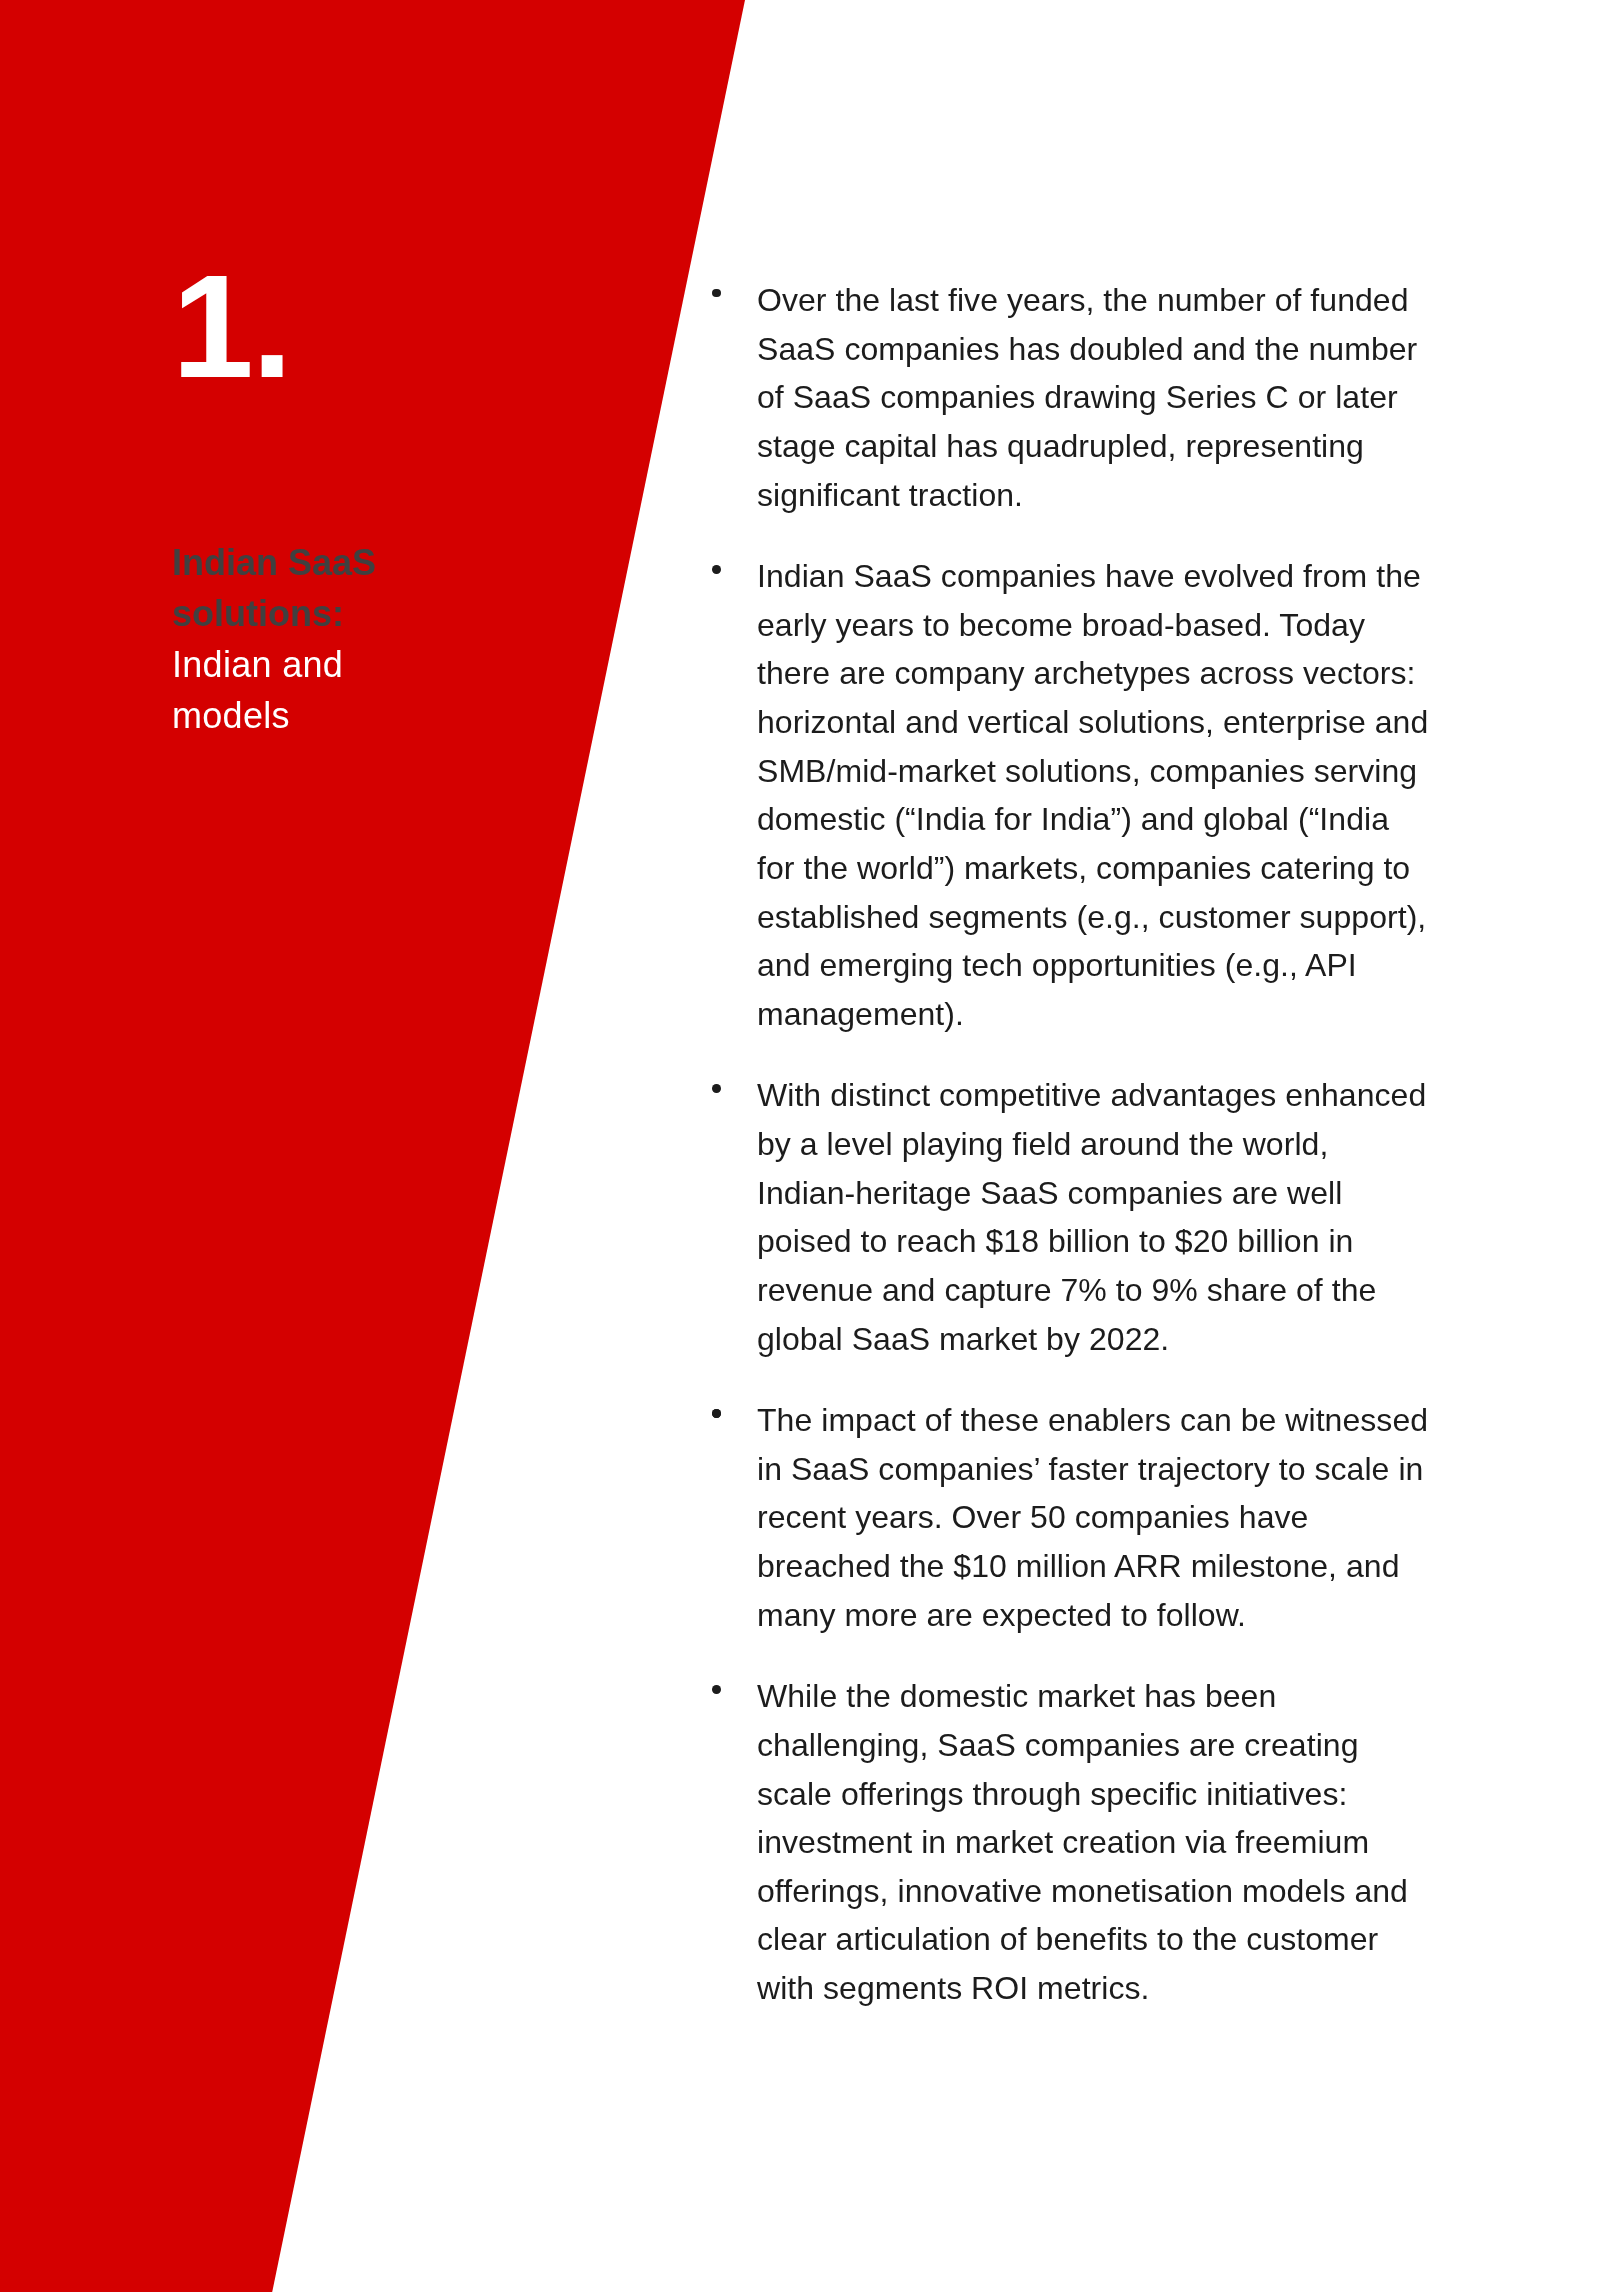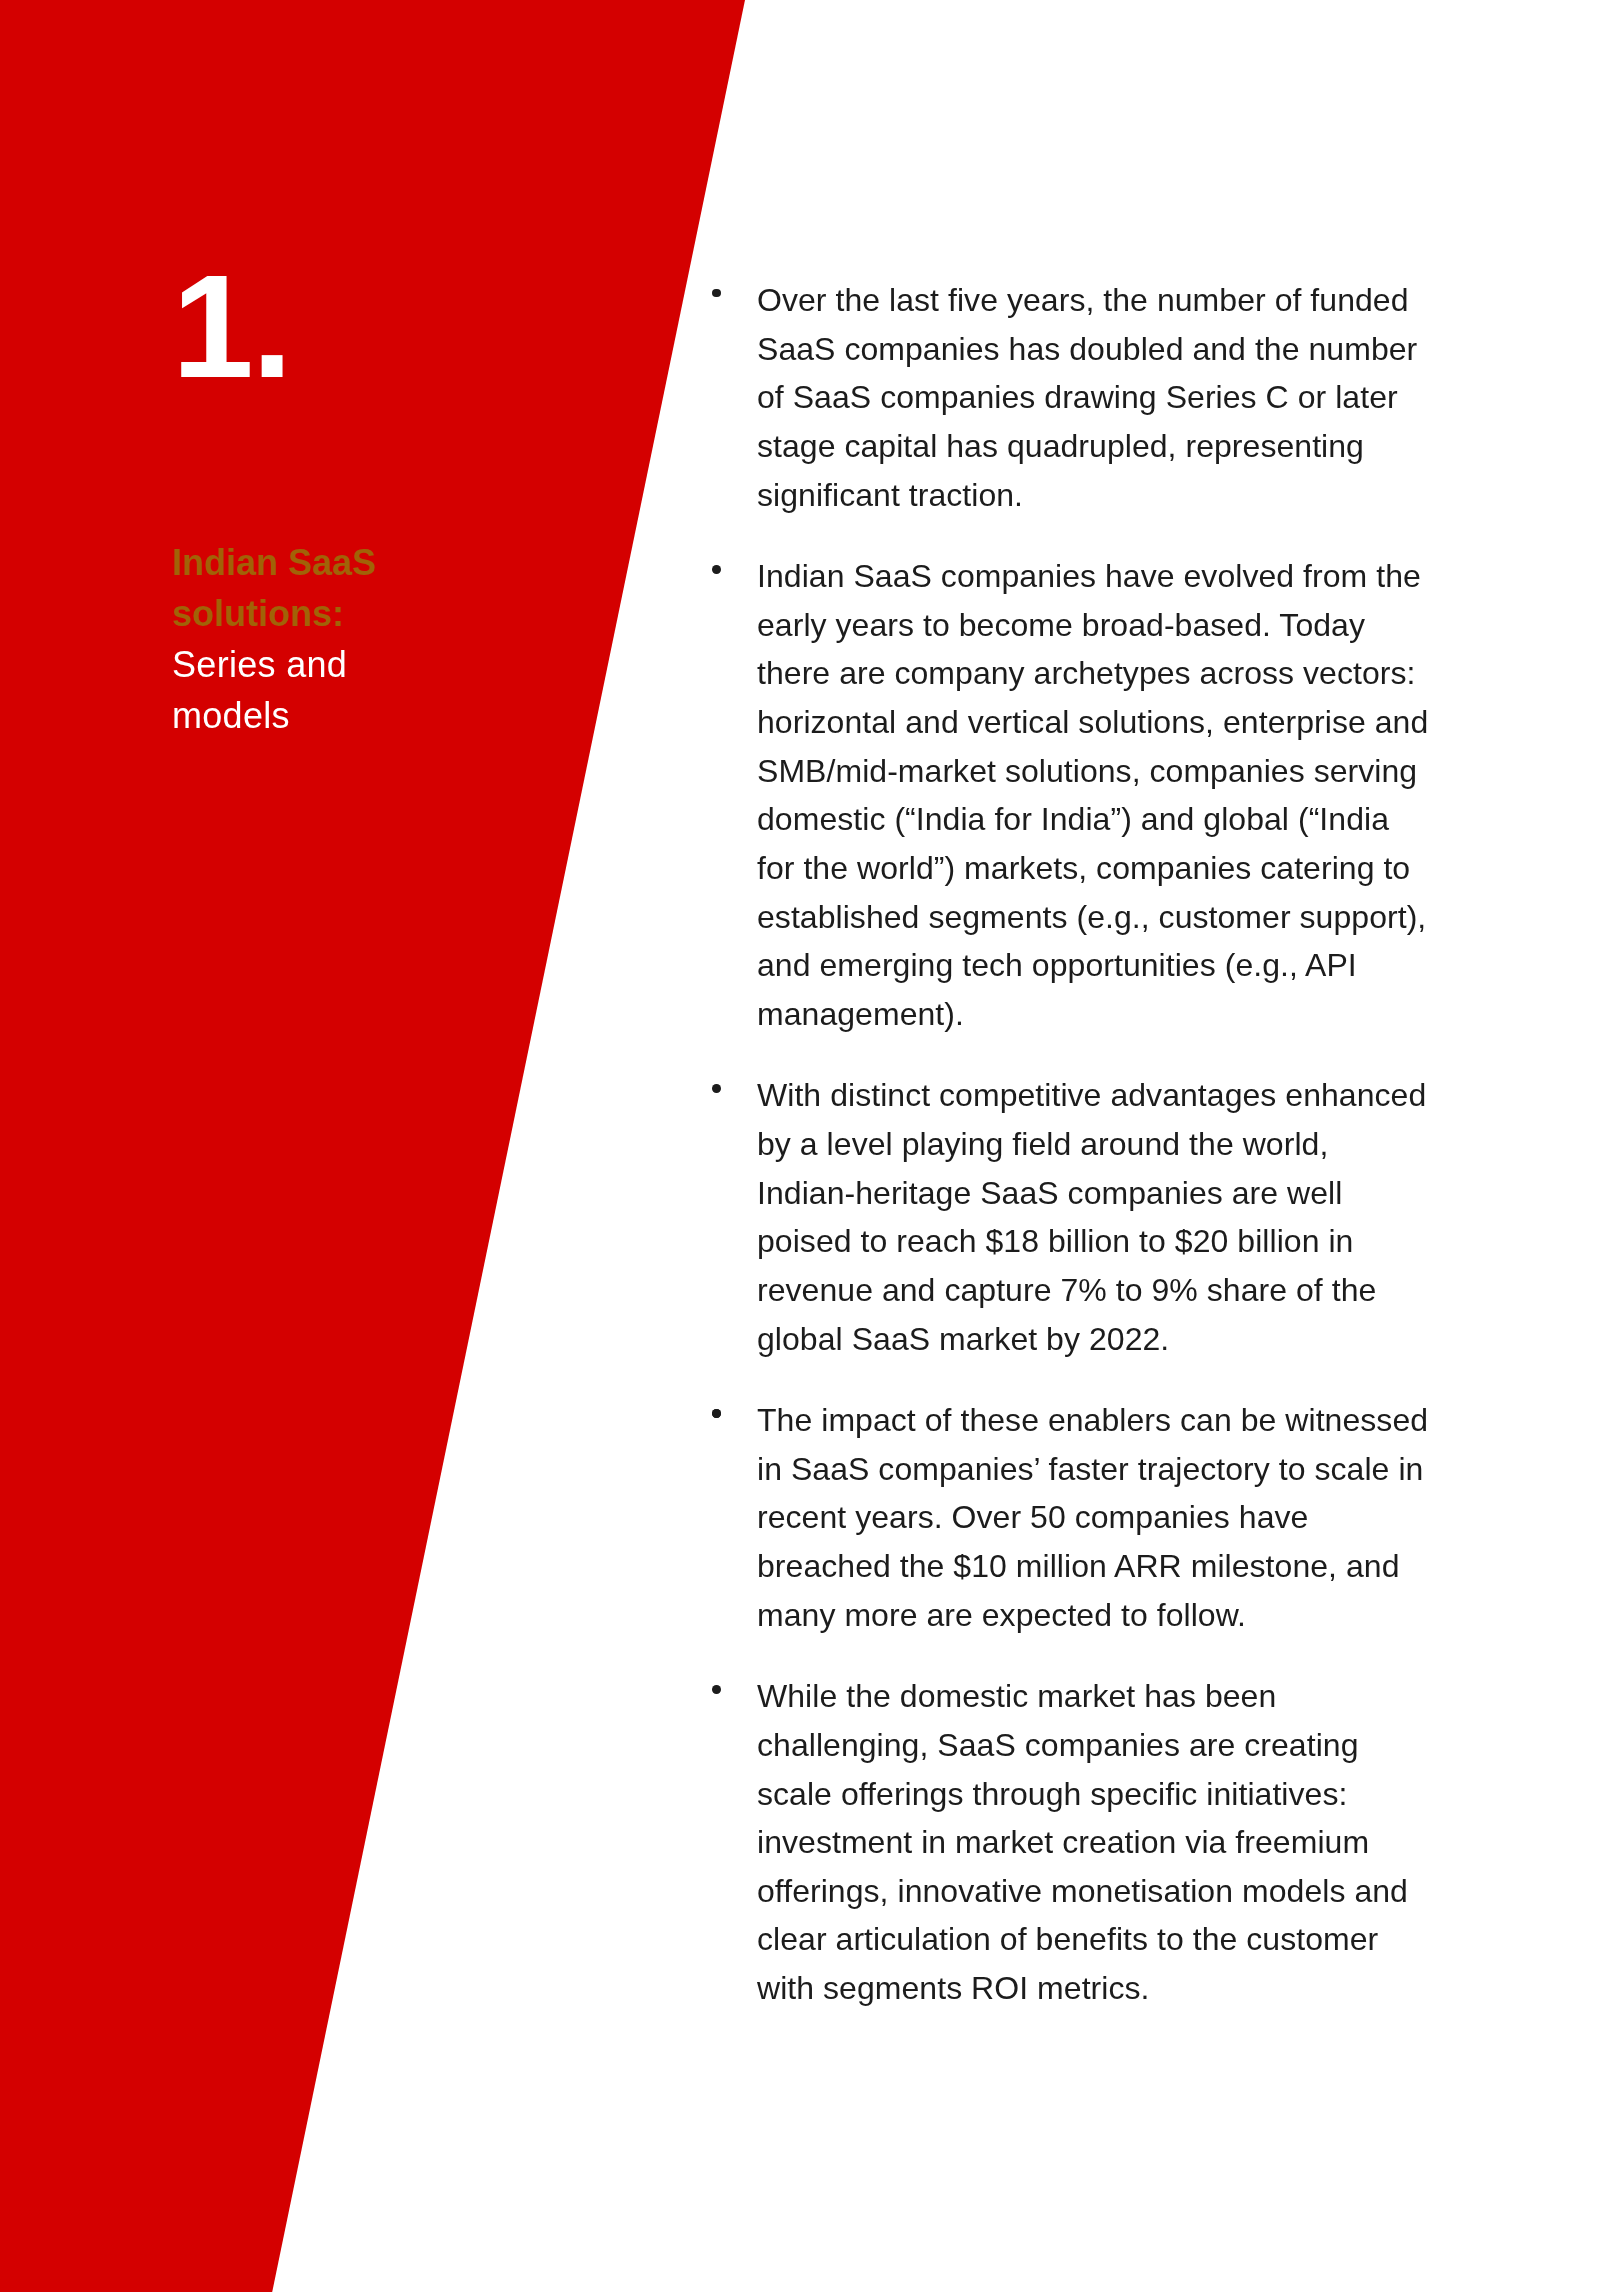--- a/index.html
+++ b/index.html
@@ -63,21 +63,21 @@
   .title-block {
     position: absolute;
     left: 172px;
     top: 537px;
     width: 323px;
   }
   .title-line {
     font-size: 36px;
     line-height: 1.42;
     font-weight: 700;
-    color: #a16207;
+    color: #404040;
     letter-spacing: 0px;
   }
   .subtitle-line {
     font-size: 36px;
     line-height: 1.42;
     font-weight: 300;
     color: #ffffff;
     letter-spacing: 0.3px;
   }
 
@@ -122,21 +122,21 @@
 <div id="page">
 
   <div class="red-panel"></div>
 
   <div class="red-content">
     <div class="numeral">1.</div>
 
     <div class="title-block">
       <div class="title-line">Indian SaaS</div>
       <div class="title-line">solutions:</div>
-      <div class="subtitle-line">Series and</div>
+      <div class="subtitle-line">Indian and</div>
       <div class="subtitle-line">models</div>
     </div>
   </div>
 
   <ul class="bullet-list" id="bullet-list">
       <li class="bullet-item"><span class="bullet-dot"></span><span>Over the last five years, the number of funded SaaS companies has doubled and the number of SaaS companies drawing Series C or later stage capital has quadrupled, representing significant traction.</span></li>
       <li class="bullet-item"><span class="bullet-dot"></span><span>Indian SaaS companies have evolved from the early years to become broad-based. Today there are company archetypes across vectors: horizontal and vertical solutions, enterprise and SMB/mid-market solutions, companies serving domestic (“India for India”) and global (“India for the world”) markets, companies catering to established segments (e.g., customer support), and emerging tech opportunities (e.g., API management).</span></li>
       <li class="bullet-item"><span class="bullet-dot"></span><span>With distinct competitive advantages enhanced by a level playing field around the world, Indian-heritage SaaS companies are well poised to reach $18 billion to $20 billion in revenue and capture 7% to 9% share of the global SaaS market by 2022.</span></li>
       <li class="bullet-item"><span class="bullet-dot"></span></li>
       <li class="bullet-item"><span class="bullet-dot"></span><span>The impact of these enablers can be witnessed in SaaS companies’ faster trajectory to scale in recent years. Over 50 companies have breached the $10 million ARR milestone, and many more are expected to follow.</span></li>

